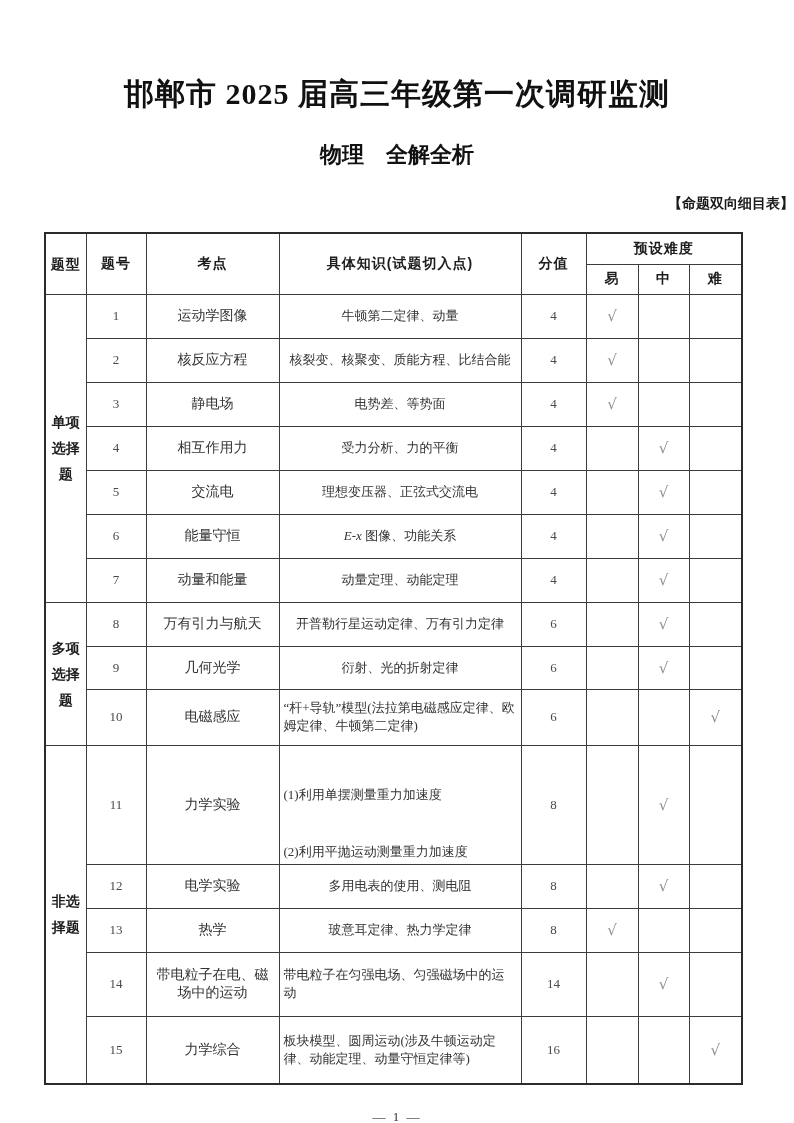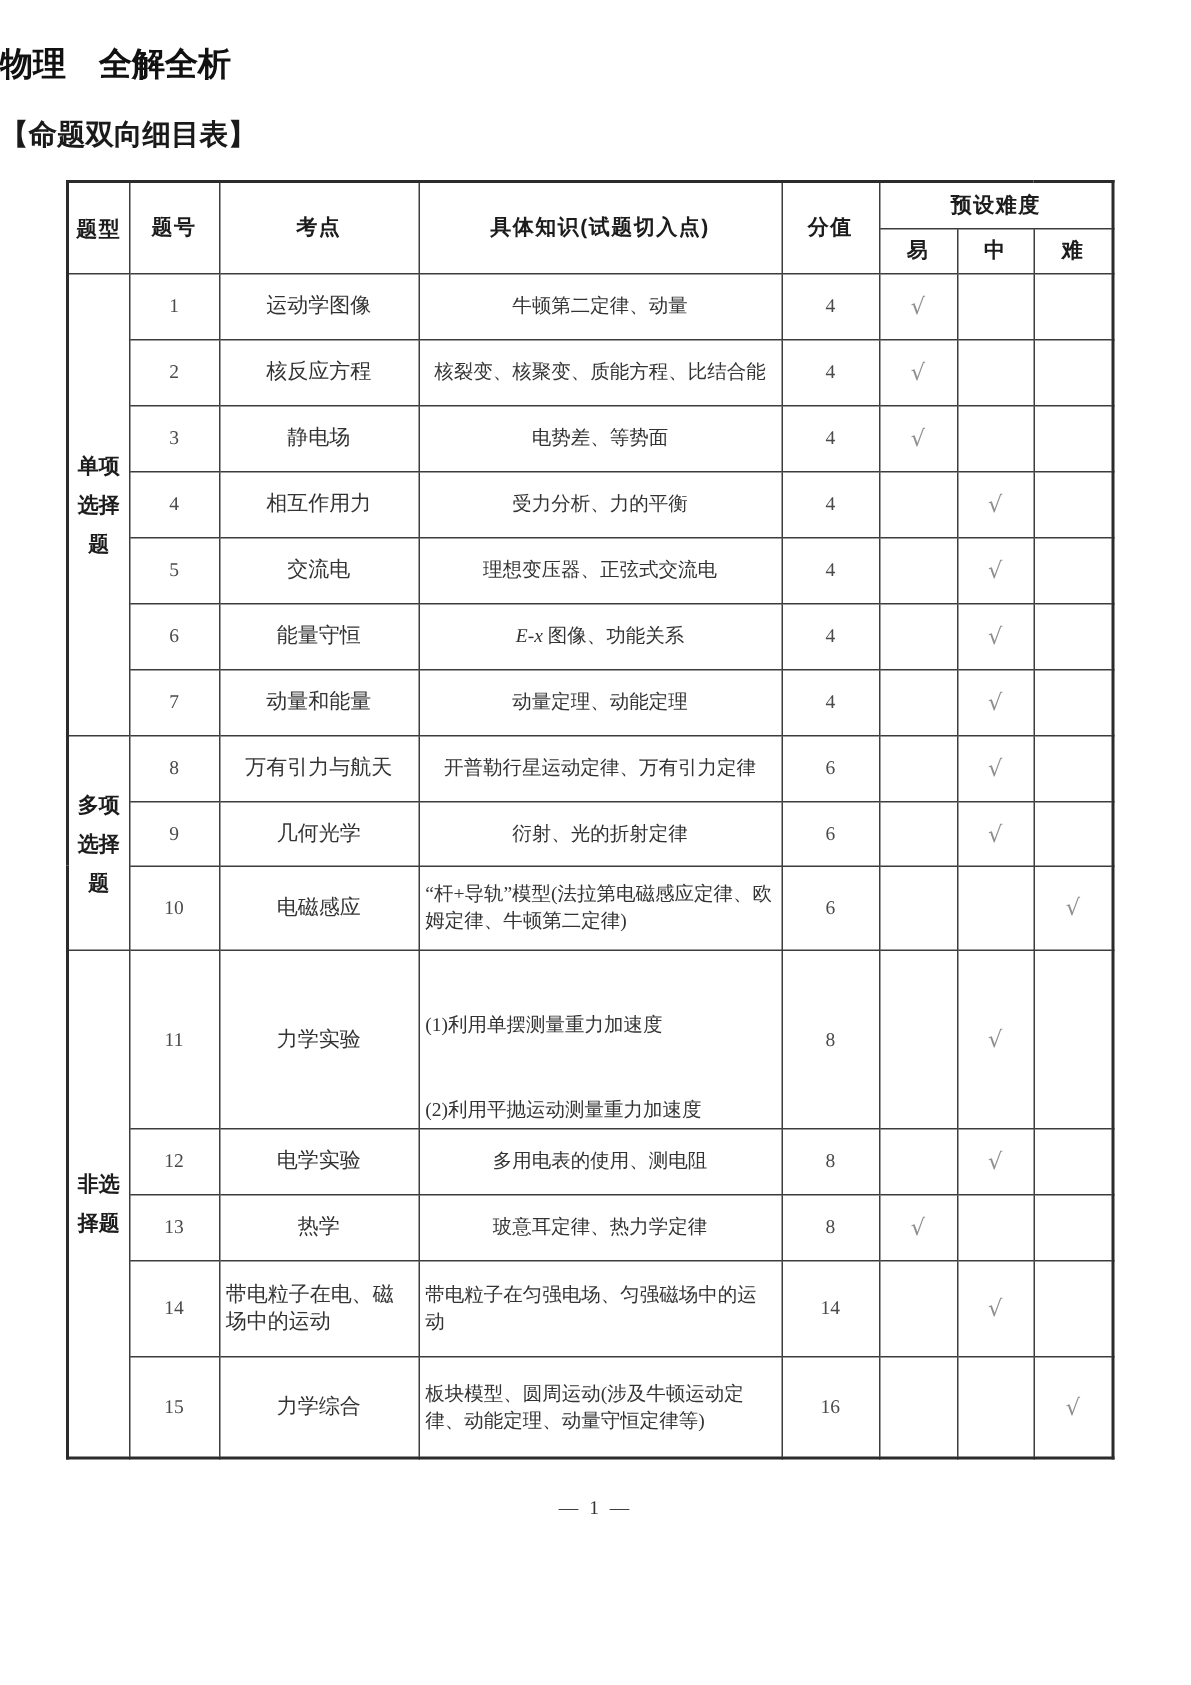--- a/index.html
+++ b/index.html
@@ -24,31 +24,31 @@
     font-size: 30px;
     line-height: 36px;
     font-weight: bold;
     letter-spacing: 1px;
     color: #111;
     font-family: "Liberation Serif", "DejaVu Serif", serif;
   }
   .doc-subtitle {
     margin: 0;
     margin-top: 30px;
-    text-align: left;
+    text-align: center;
     font-size: 22px;
     line-height: 26px;
     font-weight: bold;
     color: #111;
   }
   .section-heading {
     margin: 0;
     margin-top: 26px;
-    text-align: left;
-    font-size: 19px;
+    text-align: right;
+    font-size: 14px;
     line-height: 18px;
     font-weight: bold;
     color: #1a1a1a;
     font-family: "Liberation Sans", "DejaVu Sans", sans-serif;
   }
   table.spec {
     margin-top: 20px;
     margin-left: 44px;
     border-collapse: collapse;
     table-layout: fixed;
@@ -83,21 +83,21 @@
     font-size: 13px;
     color: #4a4a4a;
     font-family: "Liberation Serif", "DejaVu Serif", serif;
   }
   td.kp {
     font-size: 14px;
     color: #333;
     padding: 2px 6px;
     margin-top: 12px;
   }
-  td.kp.left { text-align: left; font-family: Liberation Mono, monospace; }
+  td.kp.left { text-align: center; font-family: Liberation Mono, monospace; }
   td.kn {
     font-size: 13px;
     color: #333;
     padding: 2px 6px;
   }
   td.kn.left { text-align: left; }
   td.kn .kline { line-height: 21px; margin-top: 36px; }
   td.chk {
     font-size: 15px;
     color: #8f8f8f;
@@ -109,20 +109,21 @@
     font-size: 13px;
     color: #333;
     letter-spacing: 2px;
   }
 </style>
 </head>
 <body>
 
 <div class="page">
 
+  <h1 class="doc-title">邯郸市 2025 届高三年级第一次调研监测</h1>
   <h2 class="doc-subtitle">物理　全解全析</h2>
   <div class="section-heading">【命题双向细目表】</div>
 
   <table class="spec">
     <colgroup>
       <col style="width:41px">
         <col style="width:60px">
         <col style="width:133px">
         <col style="width:242px">
         <col style="width:65px">

